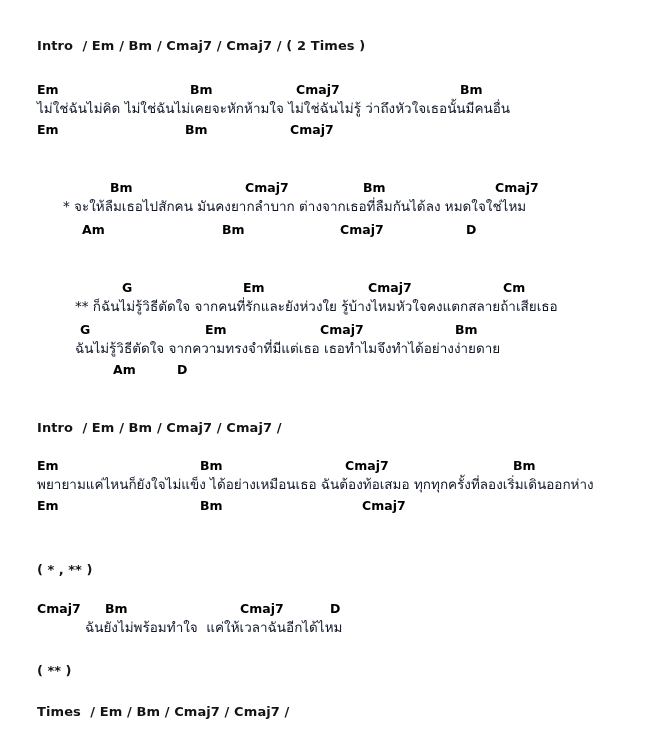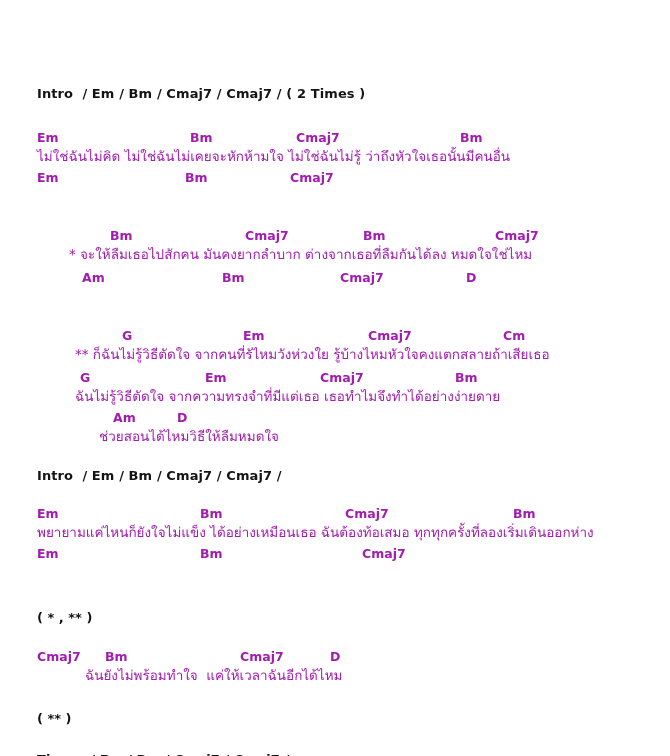--- a/index.html
+++ b/index.html
@@ -11,21 +11,20 @@
     height: 756px;
     background: #ffffff;
     font-family: "DejaVu Sans", "Liberation Sans", sans-serif;
     color: #141414;
     overflow: hidden;
   }
   #sheet {
     position: relative;
     width: 670px;
     height: 592px;
-    margin-top: 48px;
   }
   
   .section-line {
     position: absolute;
     font-size: 13px;
     font-weight: bold;
     white-space: pre;
     color: #141414;
     letter-spacing: 0.1px;
   }
@@ -46,34 +45,34 @@
   .chord-row {
     position: relative;
     height: 16px;
   }
   .chord {
     position: absolute;
     top: 0;
     font-size: 12.5px;
     font-weight: bold;
     white-space: pre;
-    color: #a21caf;
+    color: #000000;
     line-height: 16px;
   }
   .lyric-row {
     position: relative;
     height: 21px;
   }
   .lyric {
     position: absolute;
     top: 0;
     font-size: 13.5px;
     font-weight: normal;
     white-space: pre;
-    color: #a21caf;
+    color: #0f172a;
     line-height: 21px;
   }
 </style>
 </head>
 <body>
 
 <div id="sheet">
     <div class="section-line" style="left: 37px; top: 38px;">Intro  / Em / Bm / Cmaj7 / Cmaj7 / ( 2 Times )</div>
     <div class="lyric-group" style="top: 82px;">
       <div class="chord-row">
@@ -94,60 +93,57 @@
       </div>
     </div>
     <div class="lyric-group" style="top: 180px;">
       <div class="chord-row">
         <span class="chord" style="left: 110px;">Bm</span>
         <span class="chord" style="left: 245px;">Cmaj7</span>
         <span class="chord" style="left: 363px;">Bm</span>
         <span class="chord" style="left: 495px;">Cmaj7</span>
       </div>
       <div class="lyric-row">
-        <span class="lyric" style="left: 69px;">* จะให้ลืมเธอไปสักคน มันคงยากลำบาก ต่างจากเธอที่ลืมกันได้ลง หมดใจใช่ไหม</span>
+        <span class="lyric" style="left: 63px;">* จะให้ลืมเธอไปสักคน มันคงยากลำบาก ต่างจากเธอที่ลืมกันได้ลง หมดใจใช่ไหม</span>
       </div>
     </div>
     <div class="lyric-group" style="top: 222px;">
       <div class="chord-row">
         <span class="chord" style="left: 82px;">Am</span>
         <span class="chord" style="left: 222px;">Bm</span>
         <span class="chord" style="left: 340px;">Cmaj7</span>
         <span class="chord" style="left: 466px;">D</span>
       </div>
     </div>
     <div class="lyric-group" style="top: 280px;">
       <div class="chord-row">
         <span class="chord" style="left: 122px;">G</span>
         <span class="chord" style="left: 243px;">Em</span>
         <span class="chord" style="left: 368px;">Cmaj7</span>
         <span class="chord" style="left: 503px;">Cm</span>
       </div>
       <div class="lyric-row">
-        <span class="lyric" style="left: 75px;">** ก็ฉันไม่รู้วิธีตัดใจ จากคนที่รัไหมวังห่วงใย รู้บ้างไหมหัวใจคงแตกสลายถ้าเสียเธอ</span>
+        <span class="lyric" style="left: 75px;">** ก็ฉันไม่รู้วิธีตัดใจ จากคนที่รักและยังห่วงใย รู้บ้างไหมหัวใจคงแตกสลายถ้าเสียเธอ</span>
       </div>
     </div>
     <div class="lyric-group" style="top: 322px;">
       <div class="chord-row">
         <span class="chord" style="left: 80px;">G</span>
         <span class="chord" style="left: 205px;">Em</span>
         <span class="chord" style="left: 320px;">Cmaj7</span>
         <span class="chord" style="left: 455px;">Bm</span>
       </div>
       <div class="lyric-row">
         <span class="lyric" style="left: 75px;">ฉันไม่รู้วิธีตัดใจ จากความทรงจำที่มีแต่เธอ เธอทำไมจึงทำได้อย่างง่ายดาย</span>
       </div>
     </div>
     <div class="lyric-group" style="top: 362px;">
       <div class="chord-row">
         <span class="chord" style="left: 113px;">Am</span>
         <span class="chord" style="left: 177px;">D</span>
-      </div>
-      <div class="lyric-row">
-        <span class="lyric" style="left: 99px;">ช่วยสอนได้ไหมวิธีให้ลืมหมดใจ</span>
       </div>
     </div>
     <div class="section-line" style="left: 37px; top: 420px;">Intro  / Em / Bm / Cmaj7 / Cmaj7 /</div>
     <div class="lyric-group" style="top: 458px;">
       <div class="chord-row">
         <span class="chord" style="left: 37px;">Em</span>
         <span class="chord" style="left: 200px;">Bm</span>
         <span class="chord" style="left: 345px;">Cmaj7</span>
         <span class="chord" style="left: 513px;">Bm</span>
       </div>

